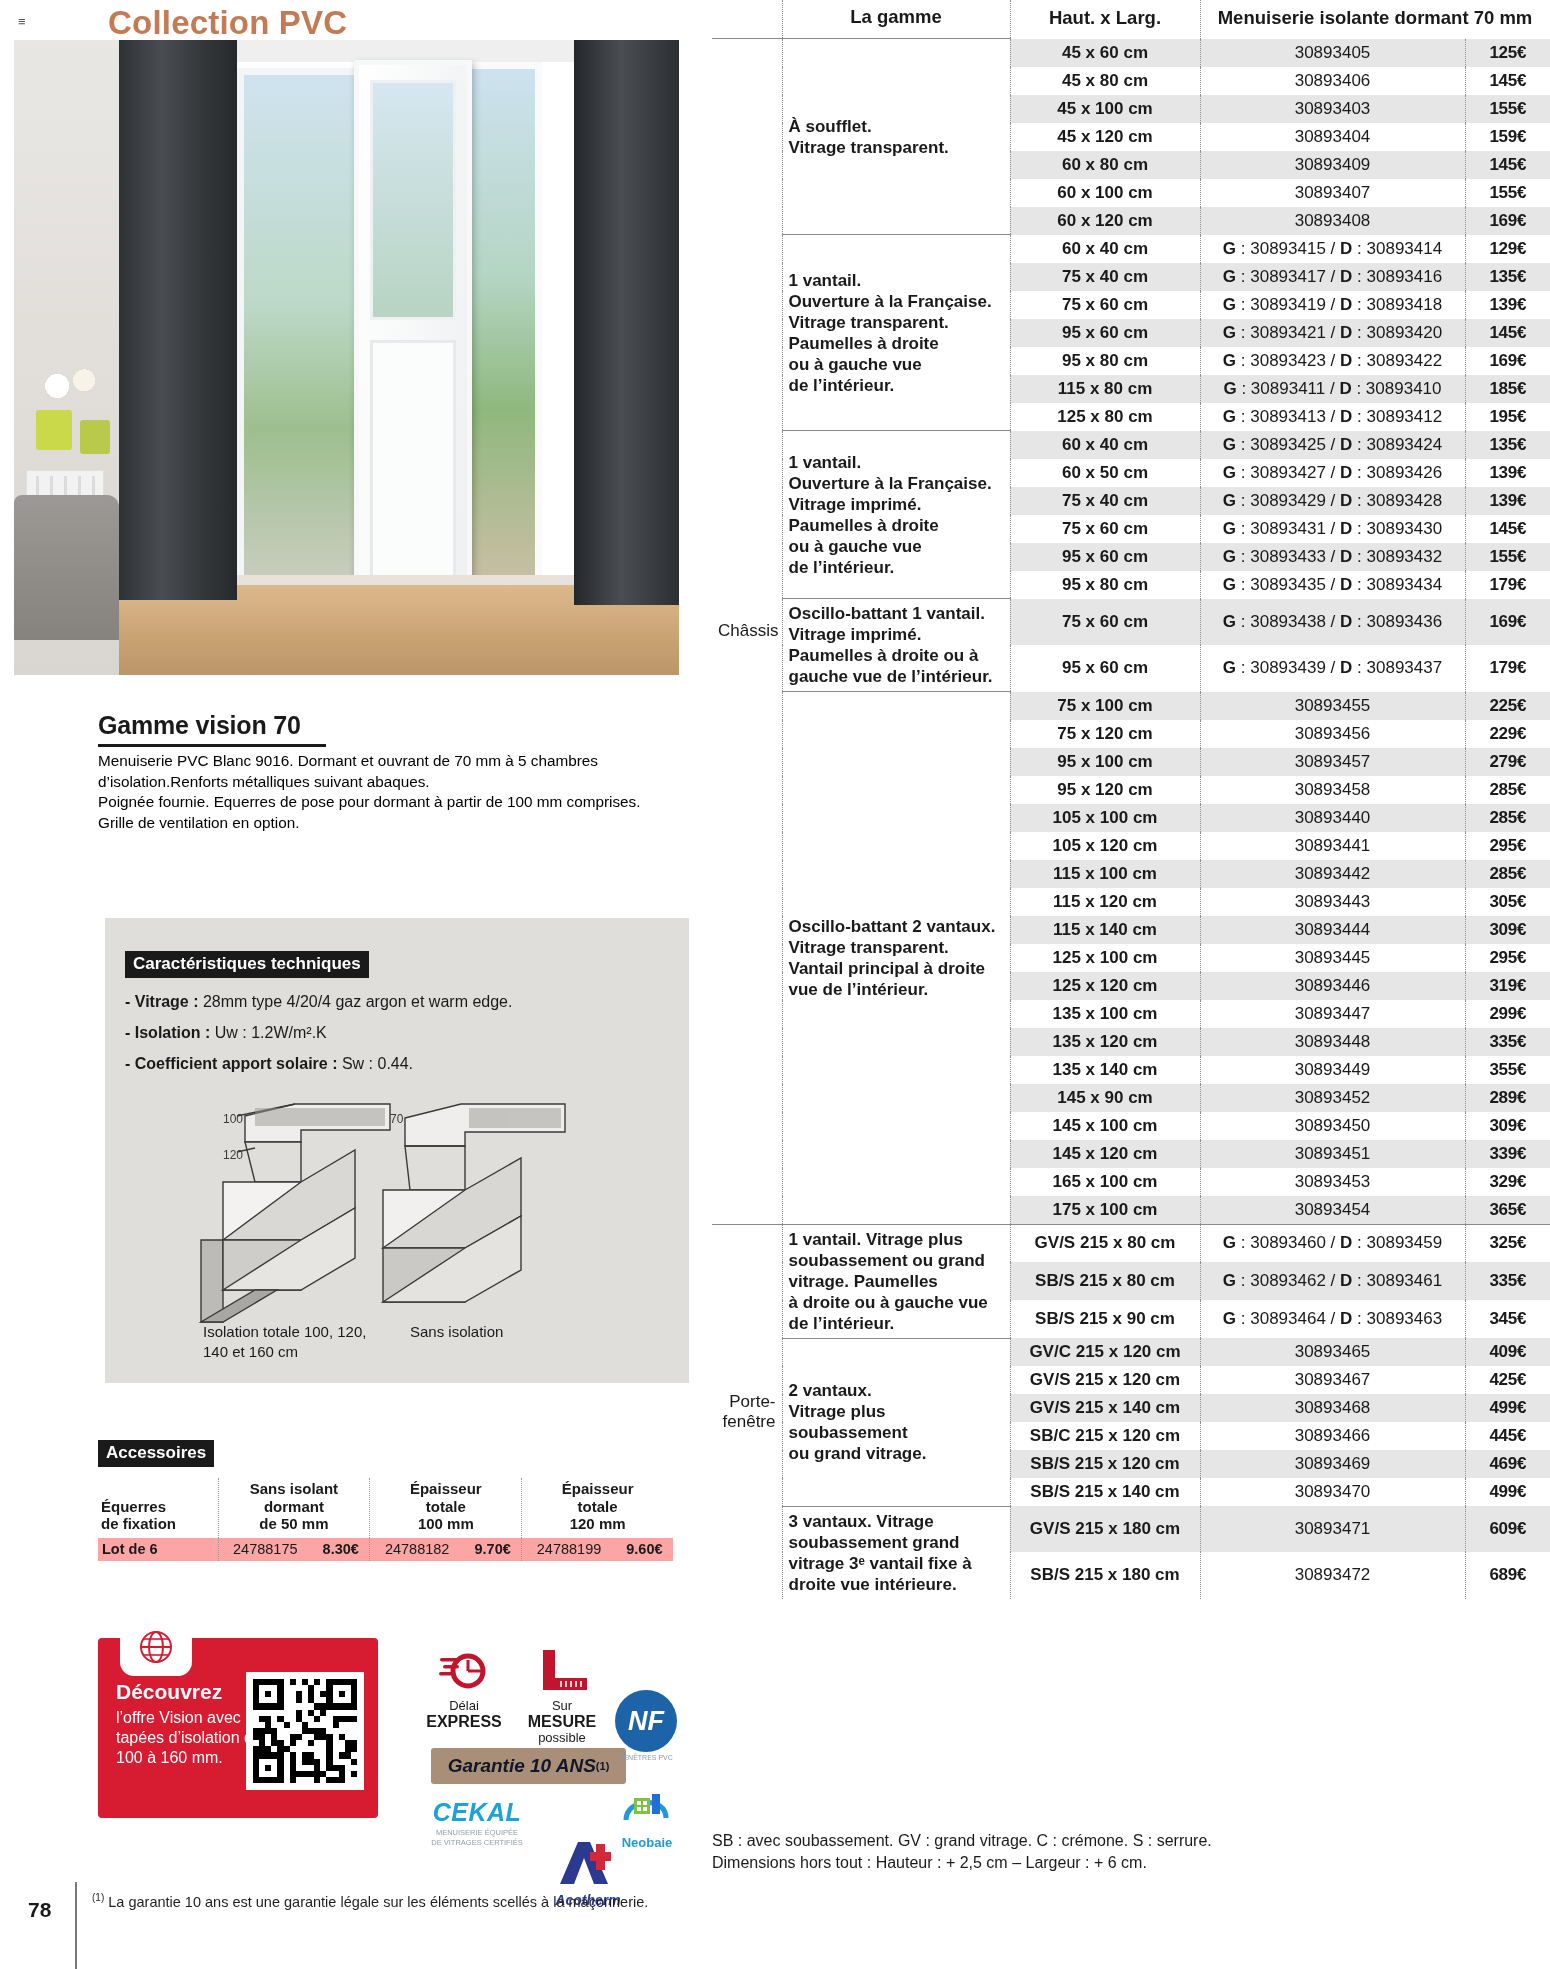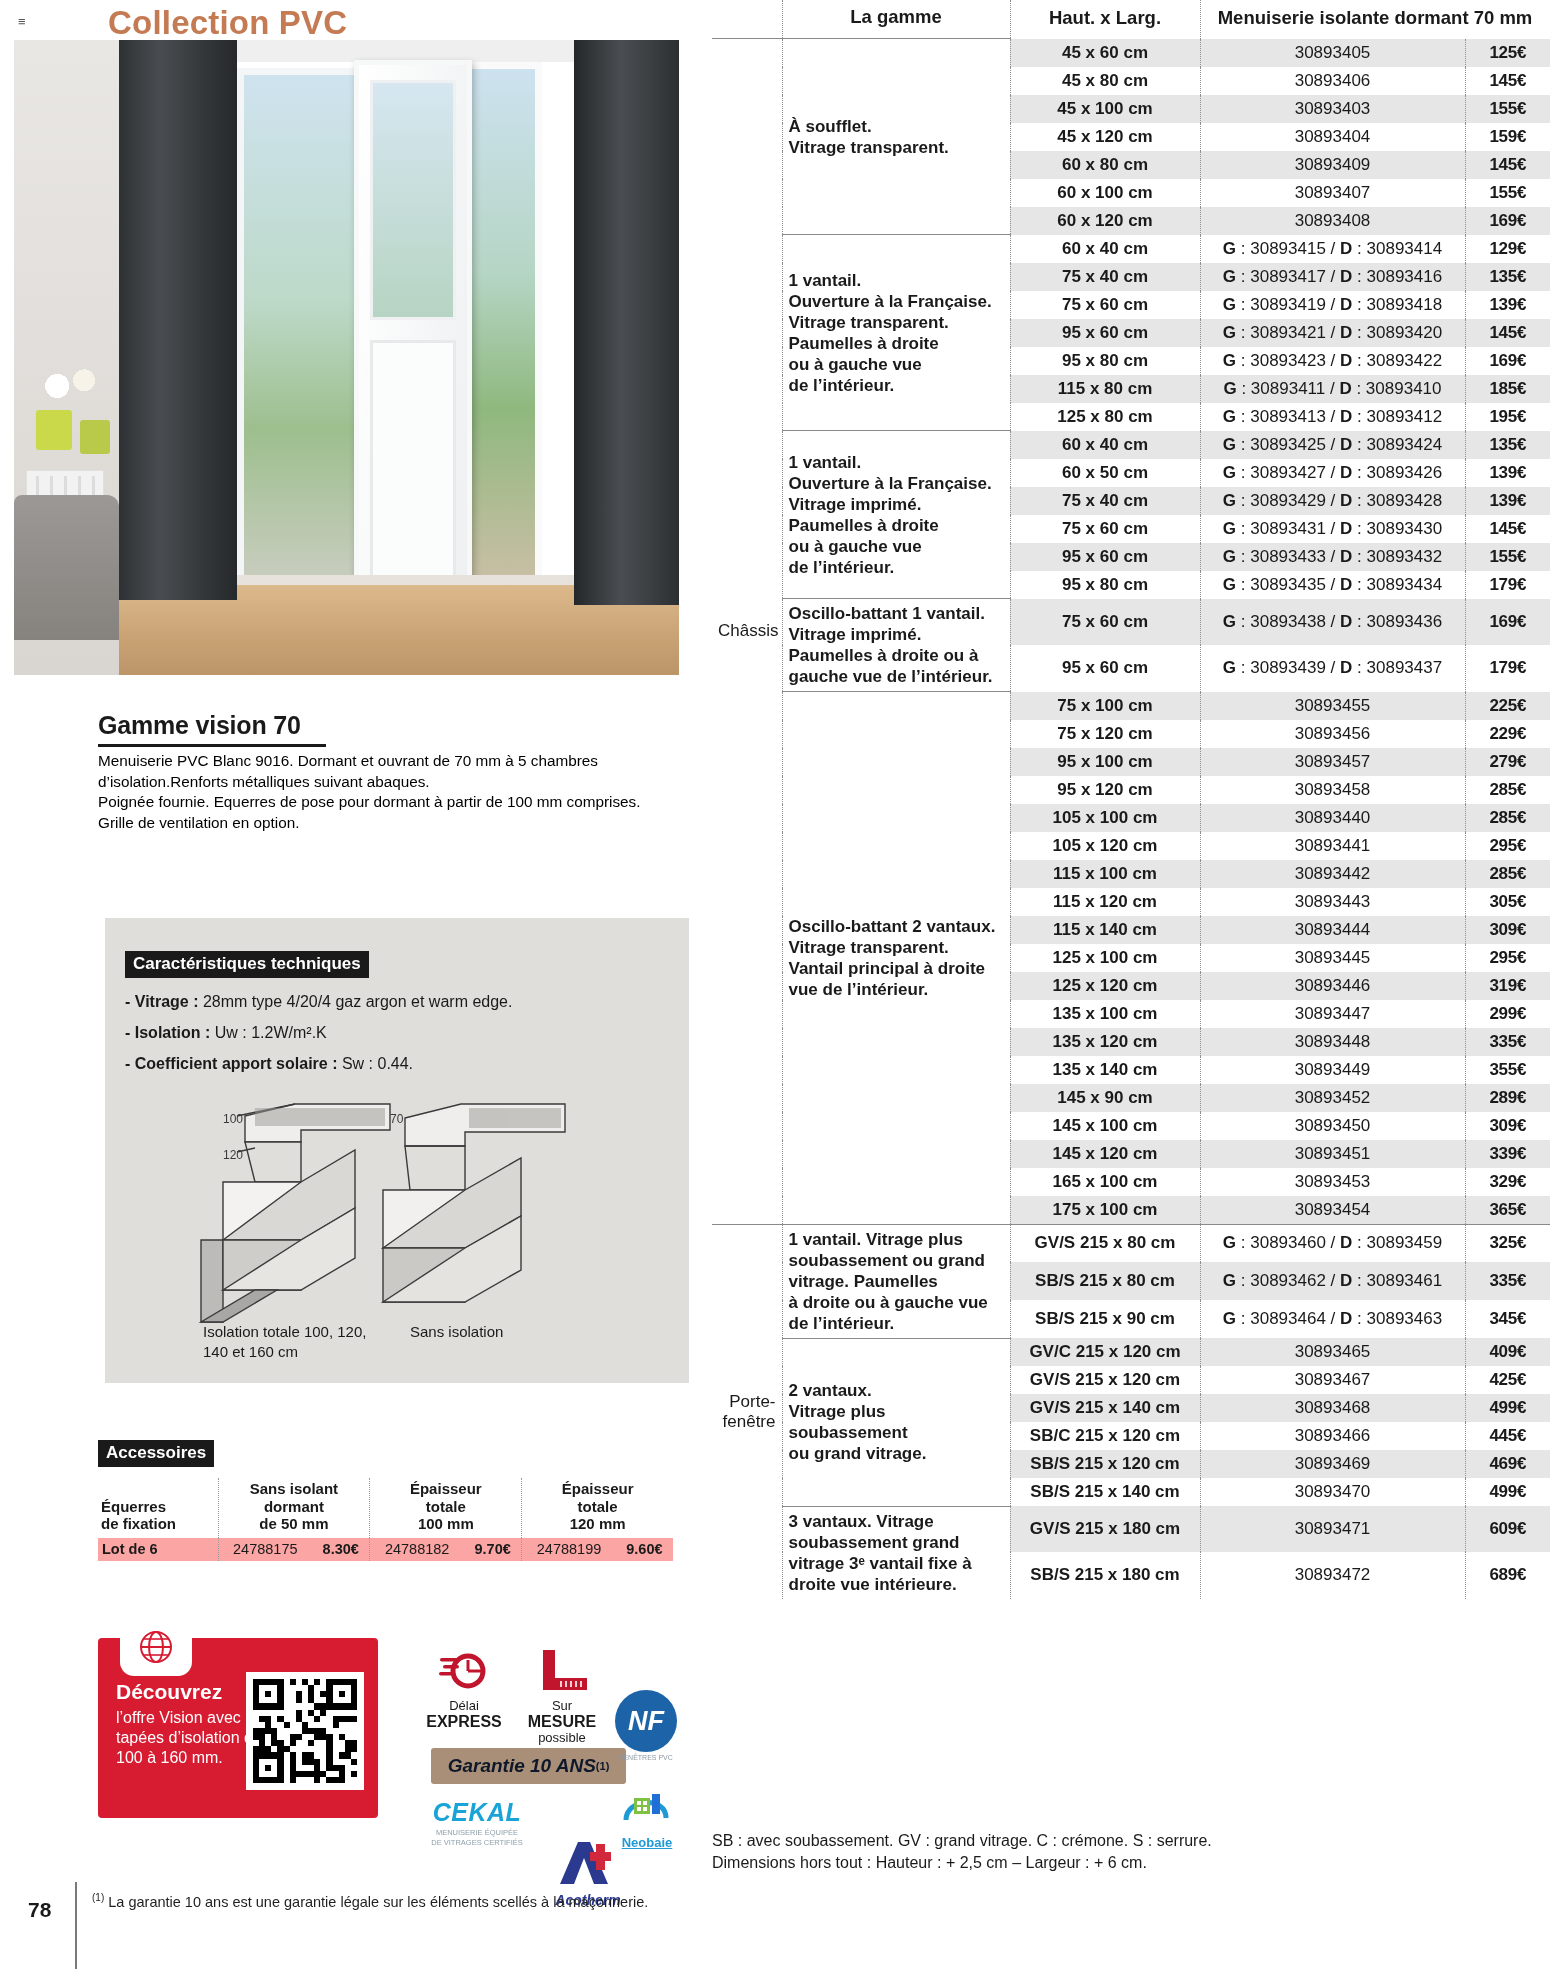--- a/index.html
+++ b/index.html
@@ -164,21 +164,21 @@
   #lg-acotherm { left: 545px; top: 1840px; width: 86px; text-align:center; }
   #acoth-word { font-size: 14px; font-weight:bold; font-style:italic; color:#2b3a8f; margin-top:2px;}
   #lg-nf { left: 605px; top: 1690px; width: 82px; text-align:center; }
   #nf-circle {
     width: 62px; height: 62px; border-radius: 50%; background:#1c63a8; margin: 0 auto;
     color:#fff; font-size: 27px; font-weight: bold; font-style: italic;
     display:flex; align-items:center; justify-content:center;
   }
   #nf-sub { font-size: 7px; color:#8d9aa4; margin-top: 2px; }
   #lg-neobaie { left: 600px; top: 1790px; width: 94px; text-align:center; }
-  #neo-word { font-size: 13px; font-weight: bold; color:#1f9ad6; margin-top:1px;text-decoration:underline; }
+  #neo-word { font-size: 13px; font-weight: bold; color:#1f9ad6; margin-top:1px; }
 
   #page-num {
     position: absolute; left: 28px; top: 1898px;
     font-size: 21px; font-weight: bold; color:#1a1a1a;
   }
   #foot-rule {
     position: absolute; left: 75px; top: 1882px; width: 2px; height: 87px; background:#7a7a7a;
   }
   #foot-note {
     position: absolute; left: 92px; top: 1892px;

